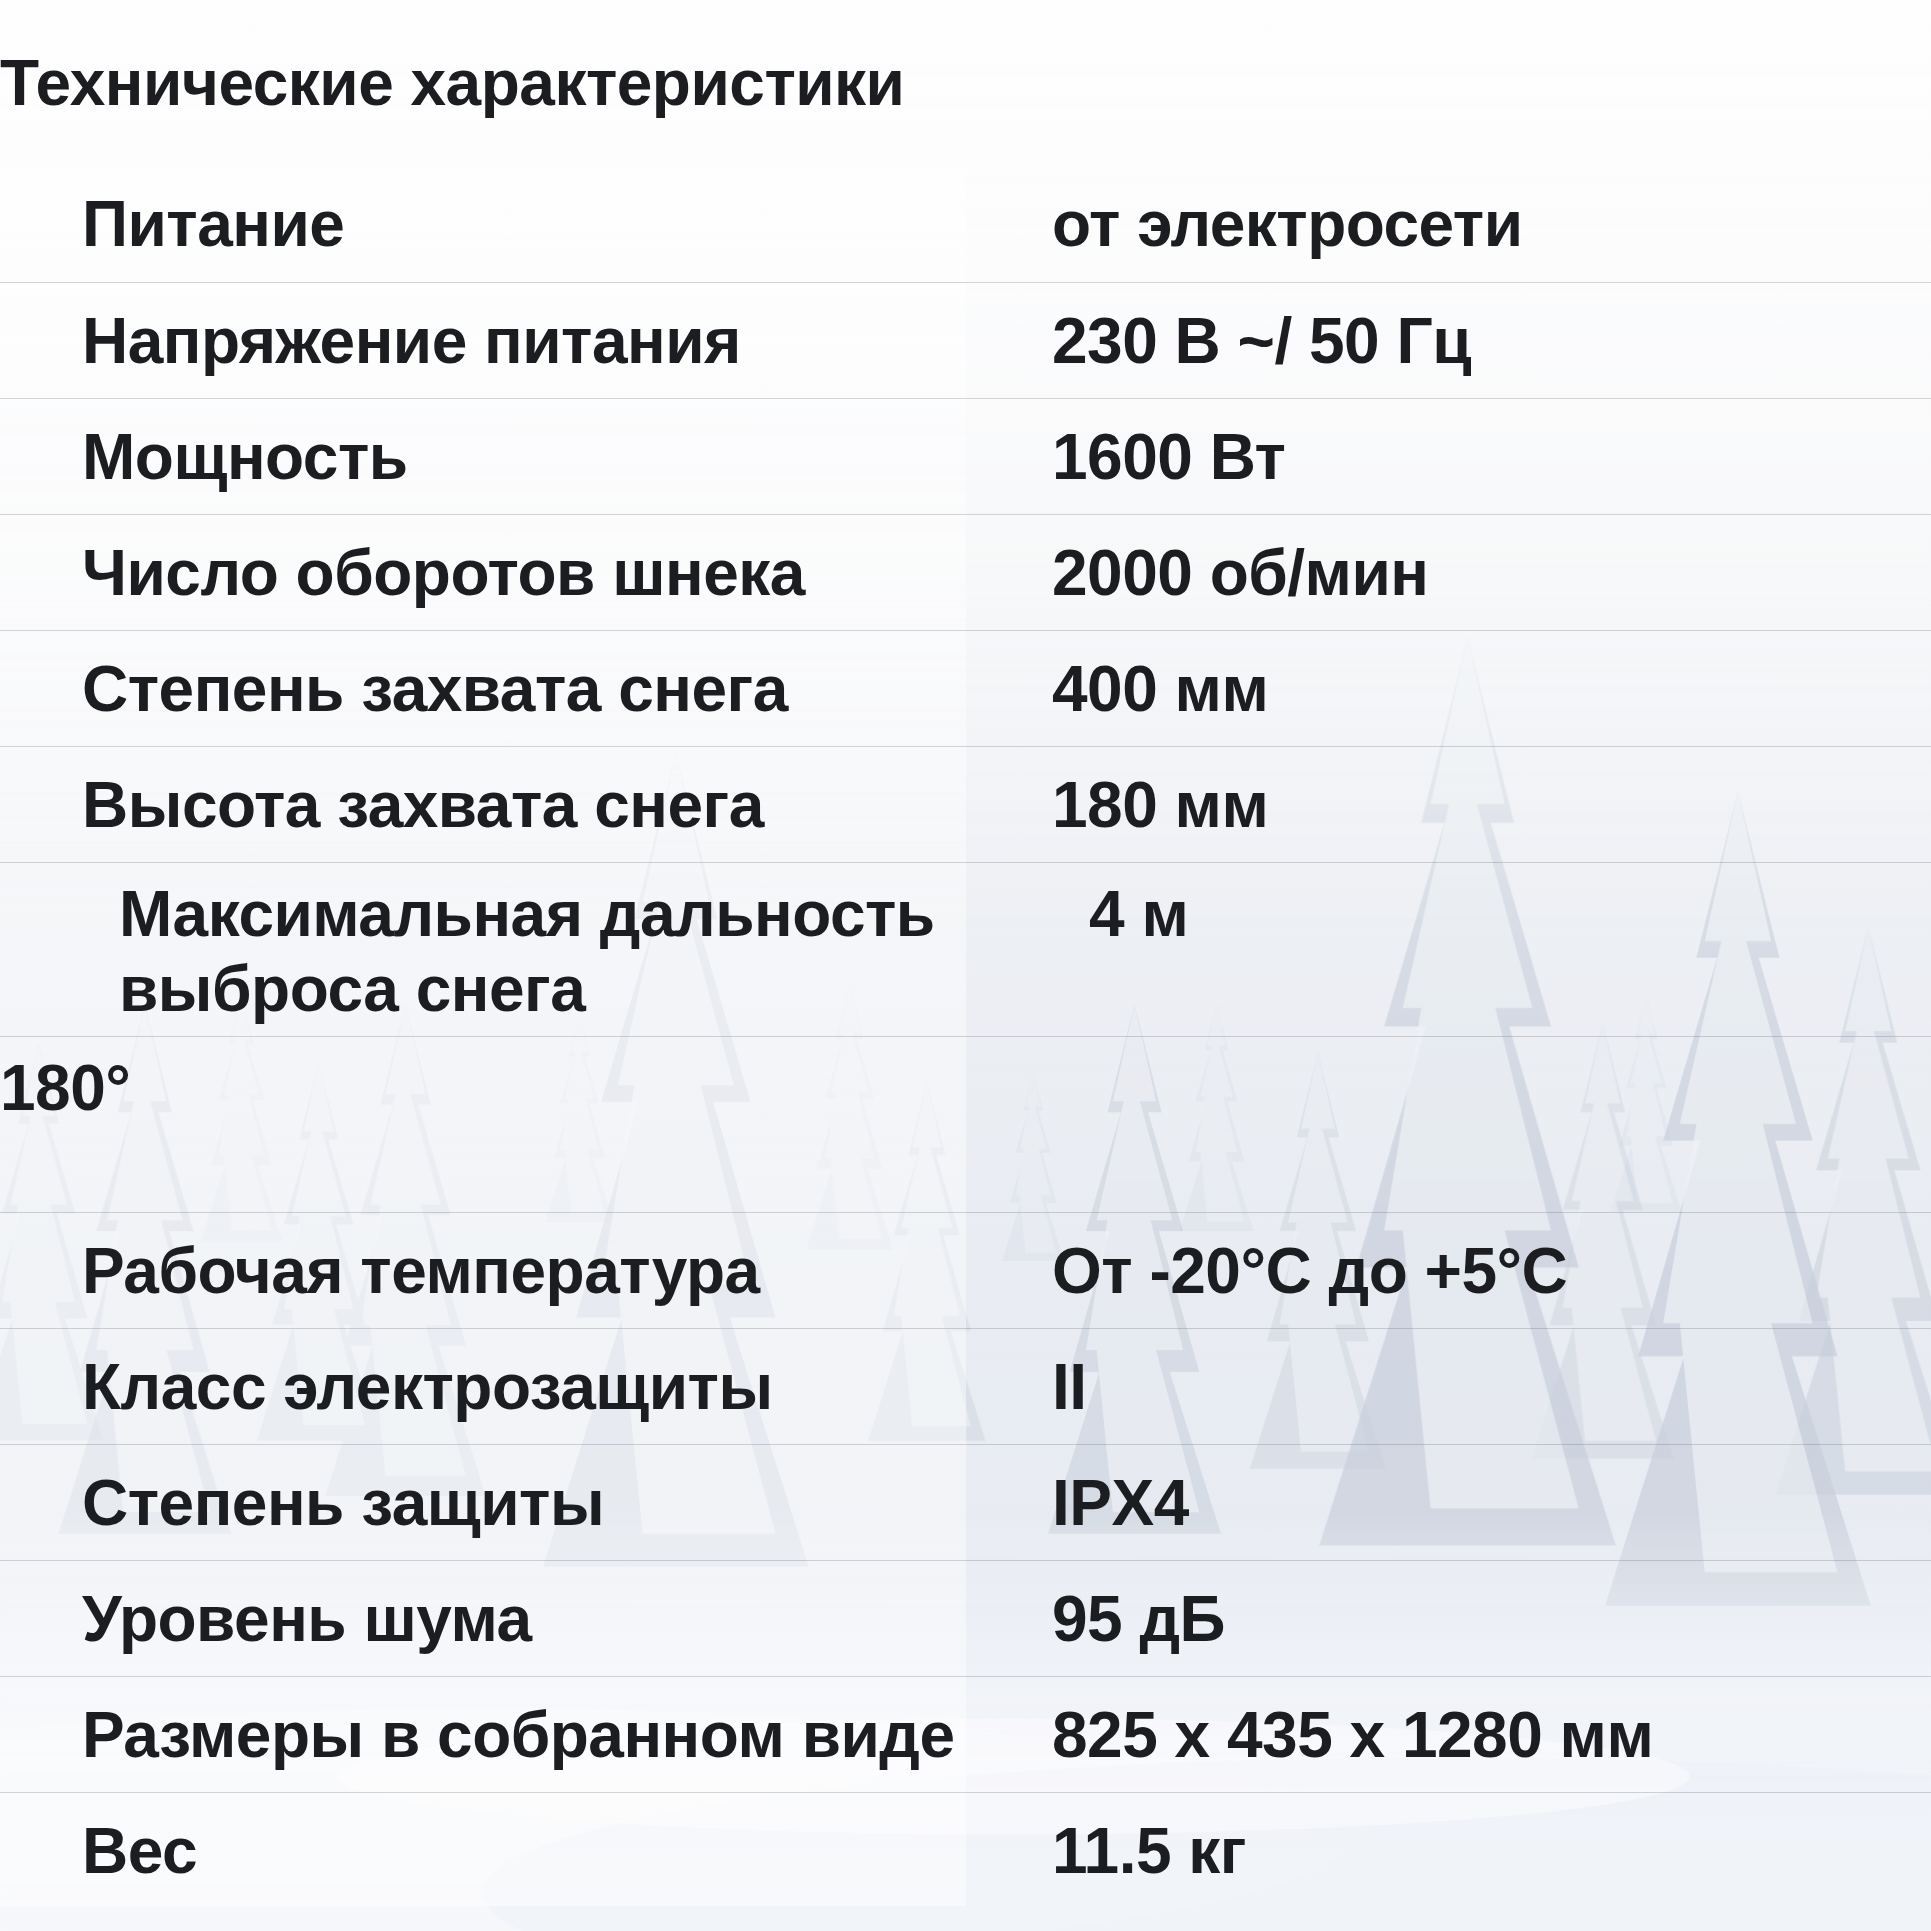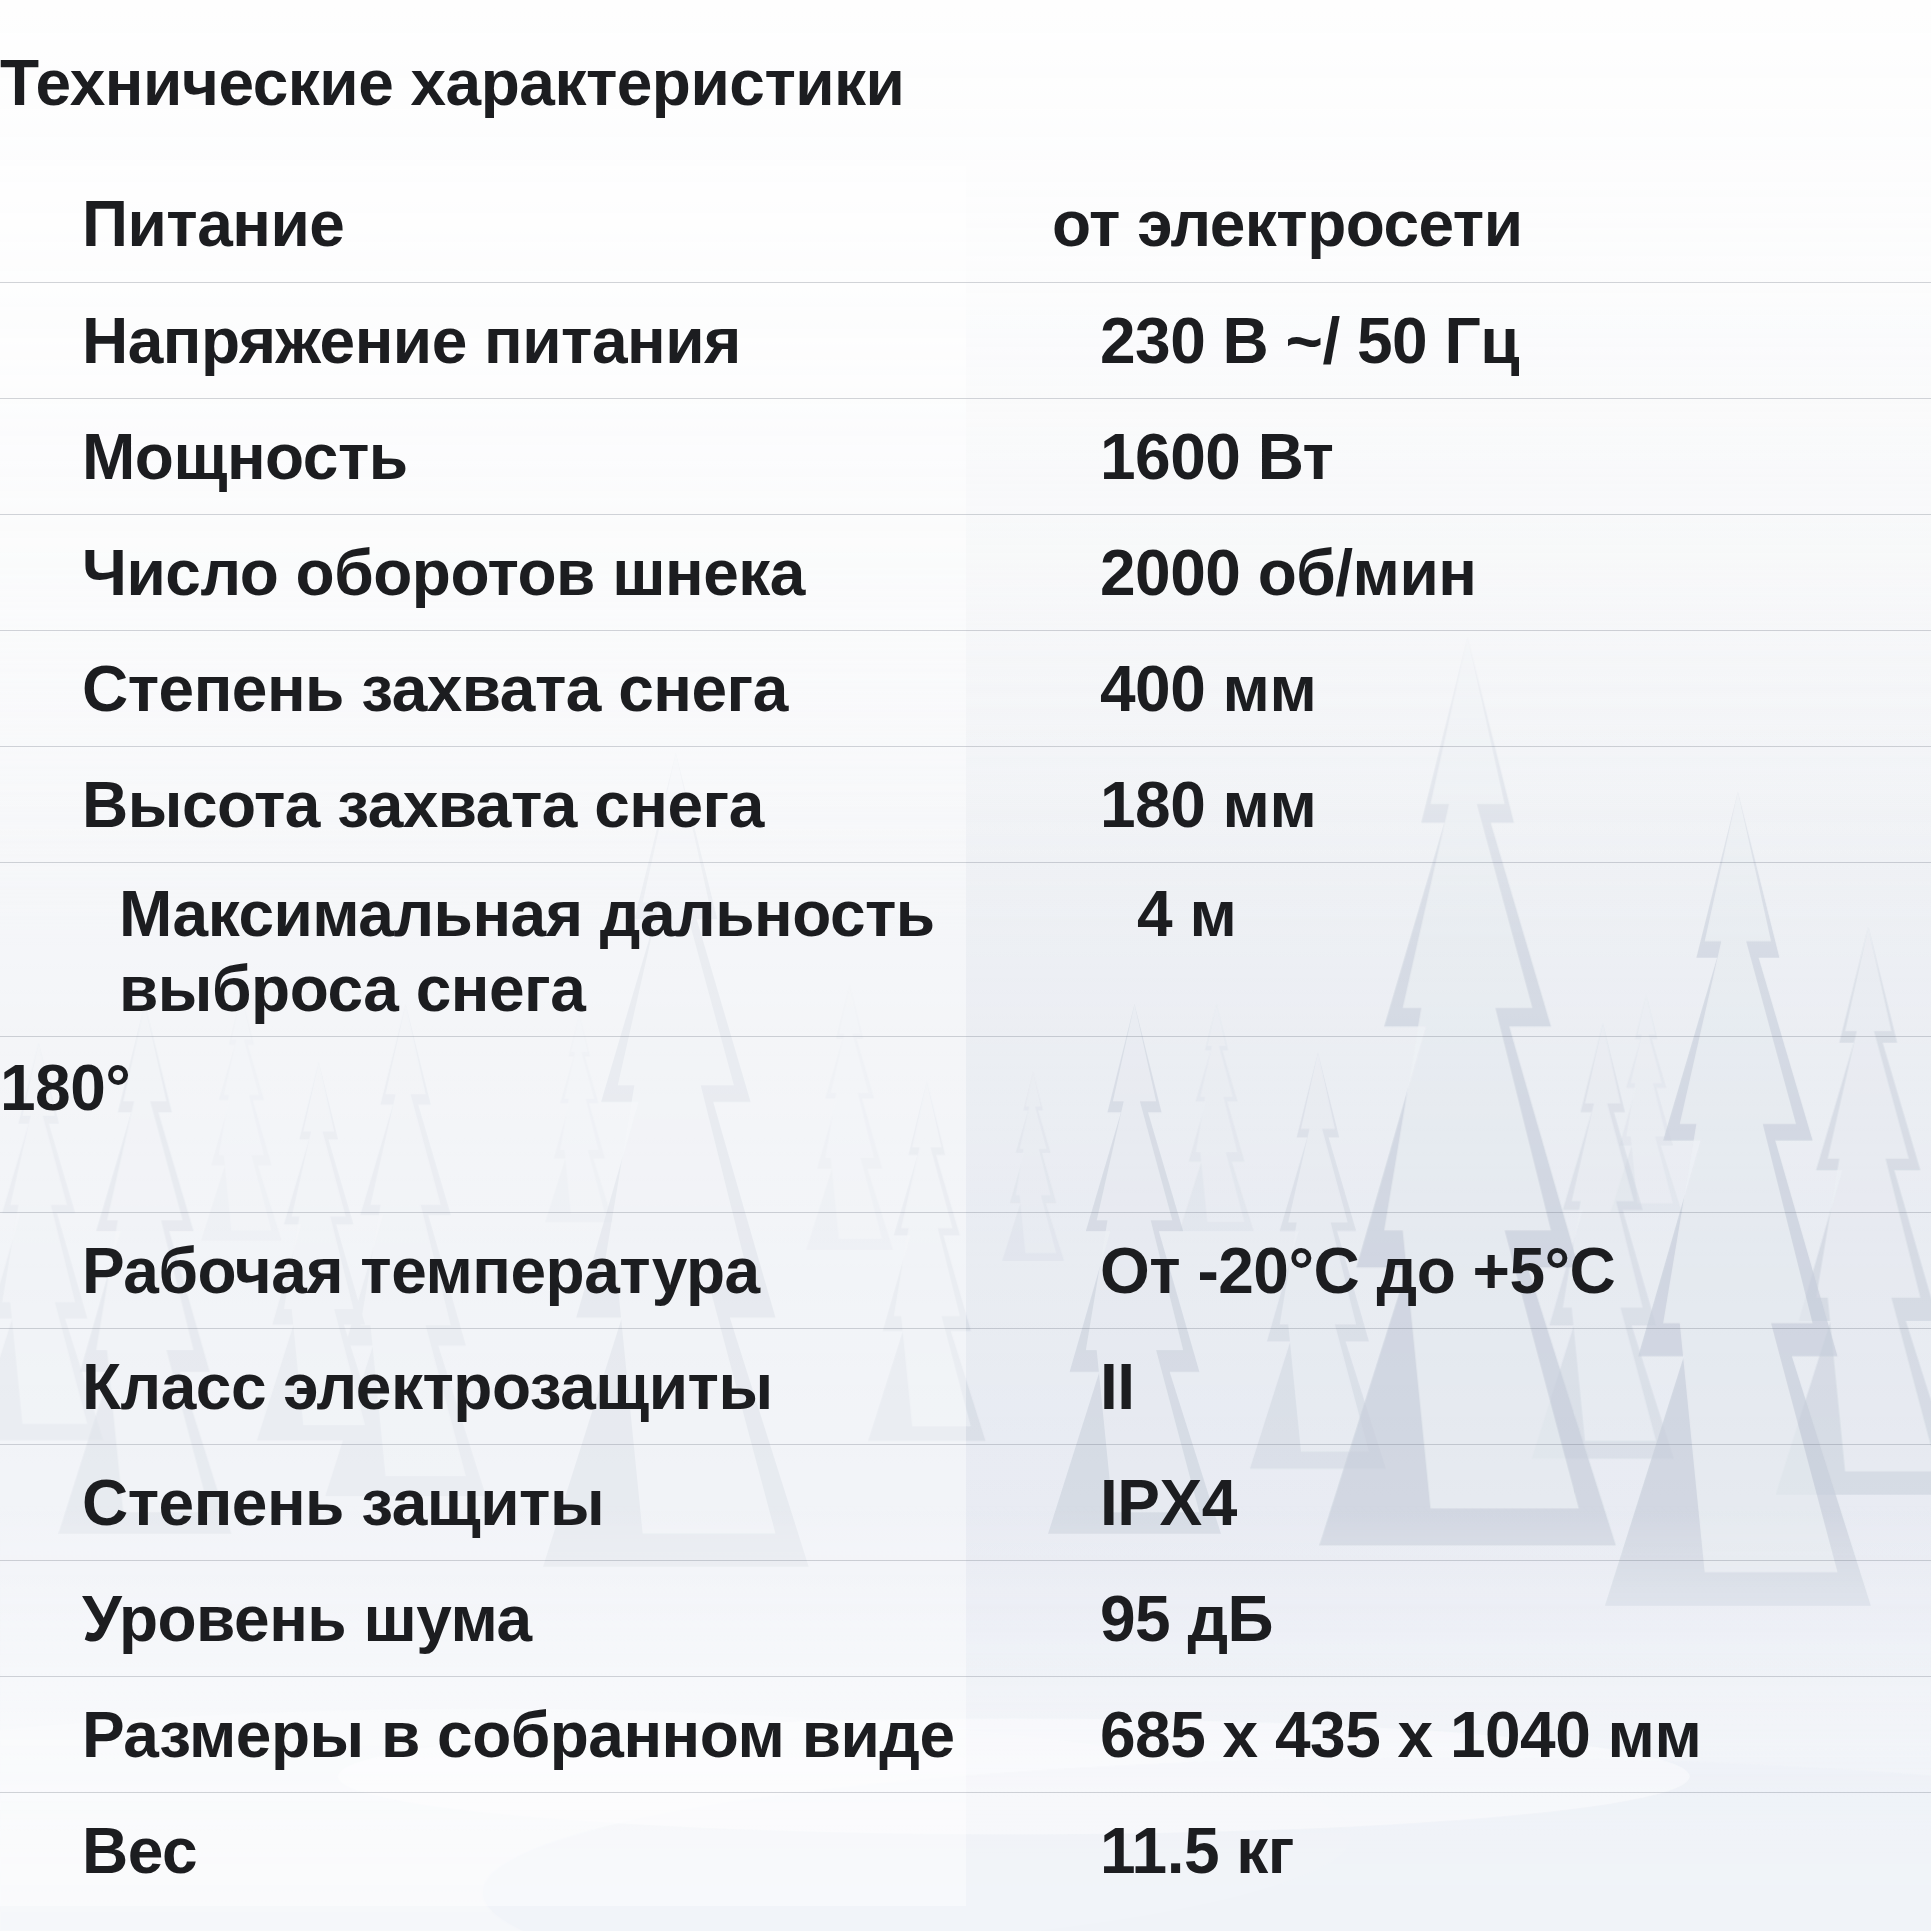--- a/index.html
+++ b/index.html
@@ -44,21 +44,21 @@
   .spec-table{
     position:absolute;top:166px;left:0;width:1931px;
     z-index:3;
   }
   .row{
     box-sizing:border-box;
     display:flex;align-items:center;
     height:116px;
     font-size:64px;font-weight:bold;letter-spacing:-0.5px;
   }
-  .row + .row{border-top:1.9px solid var(--separator,rgba(96,104,118,0.28));gap:48px;}
+  .row + .row{border-top:1.9px solid var(--separator,rgba(96,104,118,0.28));}
   .row.tall{
     height:174px;
     align-items:flex-start;
     padding-top:13.5px;
     line-height:75px;
   }
   .row.tall2{height:176px;}
   .spec-label{
     box-sizing:border-box;
     width:1052px;flex:0 0 1052px;
@@ -202,21 +202,21 @@
       <div class="spec-value">IPX4</div>
     </div>
 
     <div class="row">
       <div class="spec-label">Уровень шума</div>
       <div class="spec-value">95 дБ</div>
     </div>
 
     <div class="row">
       <div class="spec-label">Размеры в собранном виде</div>
-      <div class="spec-value">685 x 435 x 1040 мм</div>
+      <div class="spec-value">825 x 435 x 1280 мм</div>
     </div>
 
     <div class="row">
       <div class="spec-label">Вес</div>
       <div class="spec-value">11.5 кг</div>
     </div>
 
   </div>
 </div>
 

